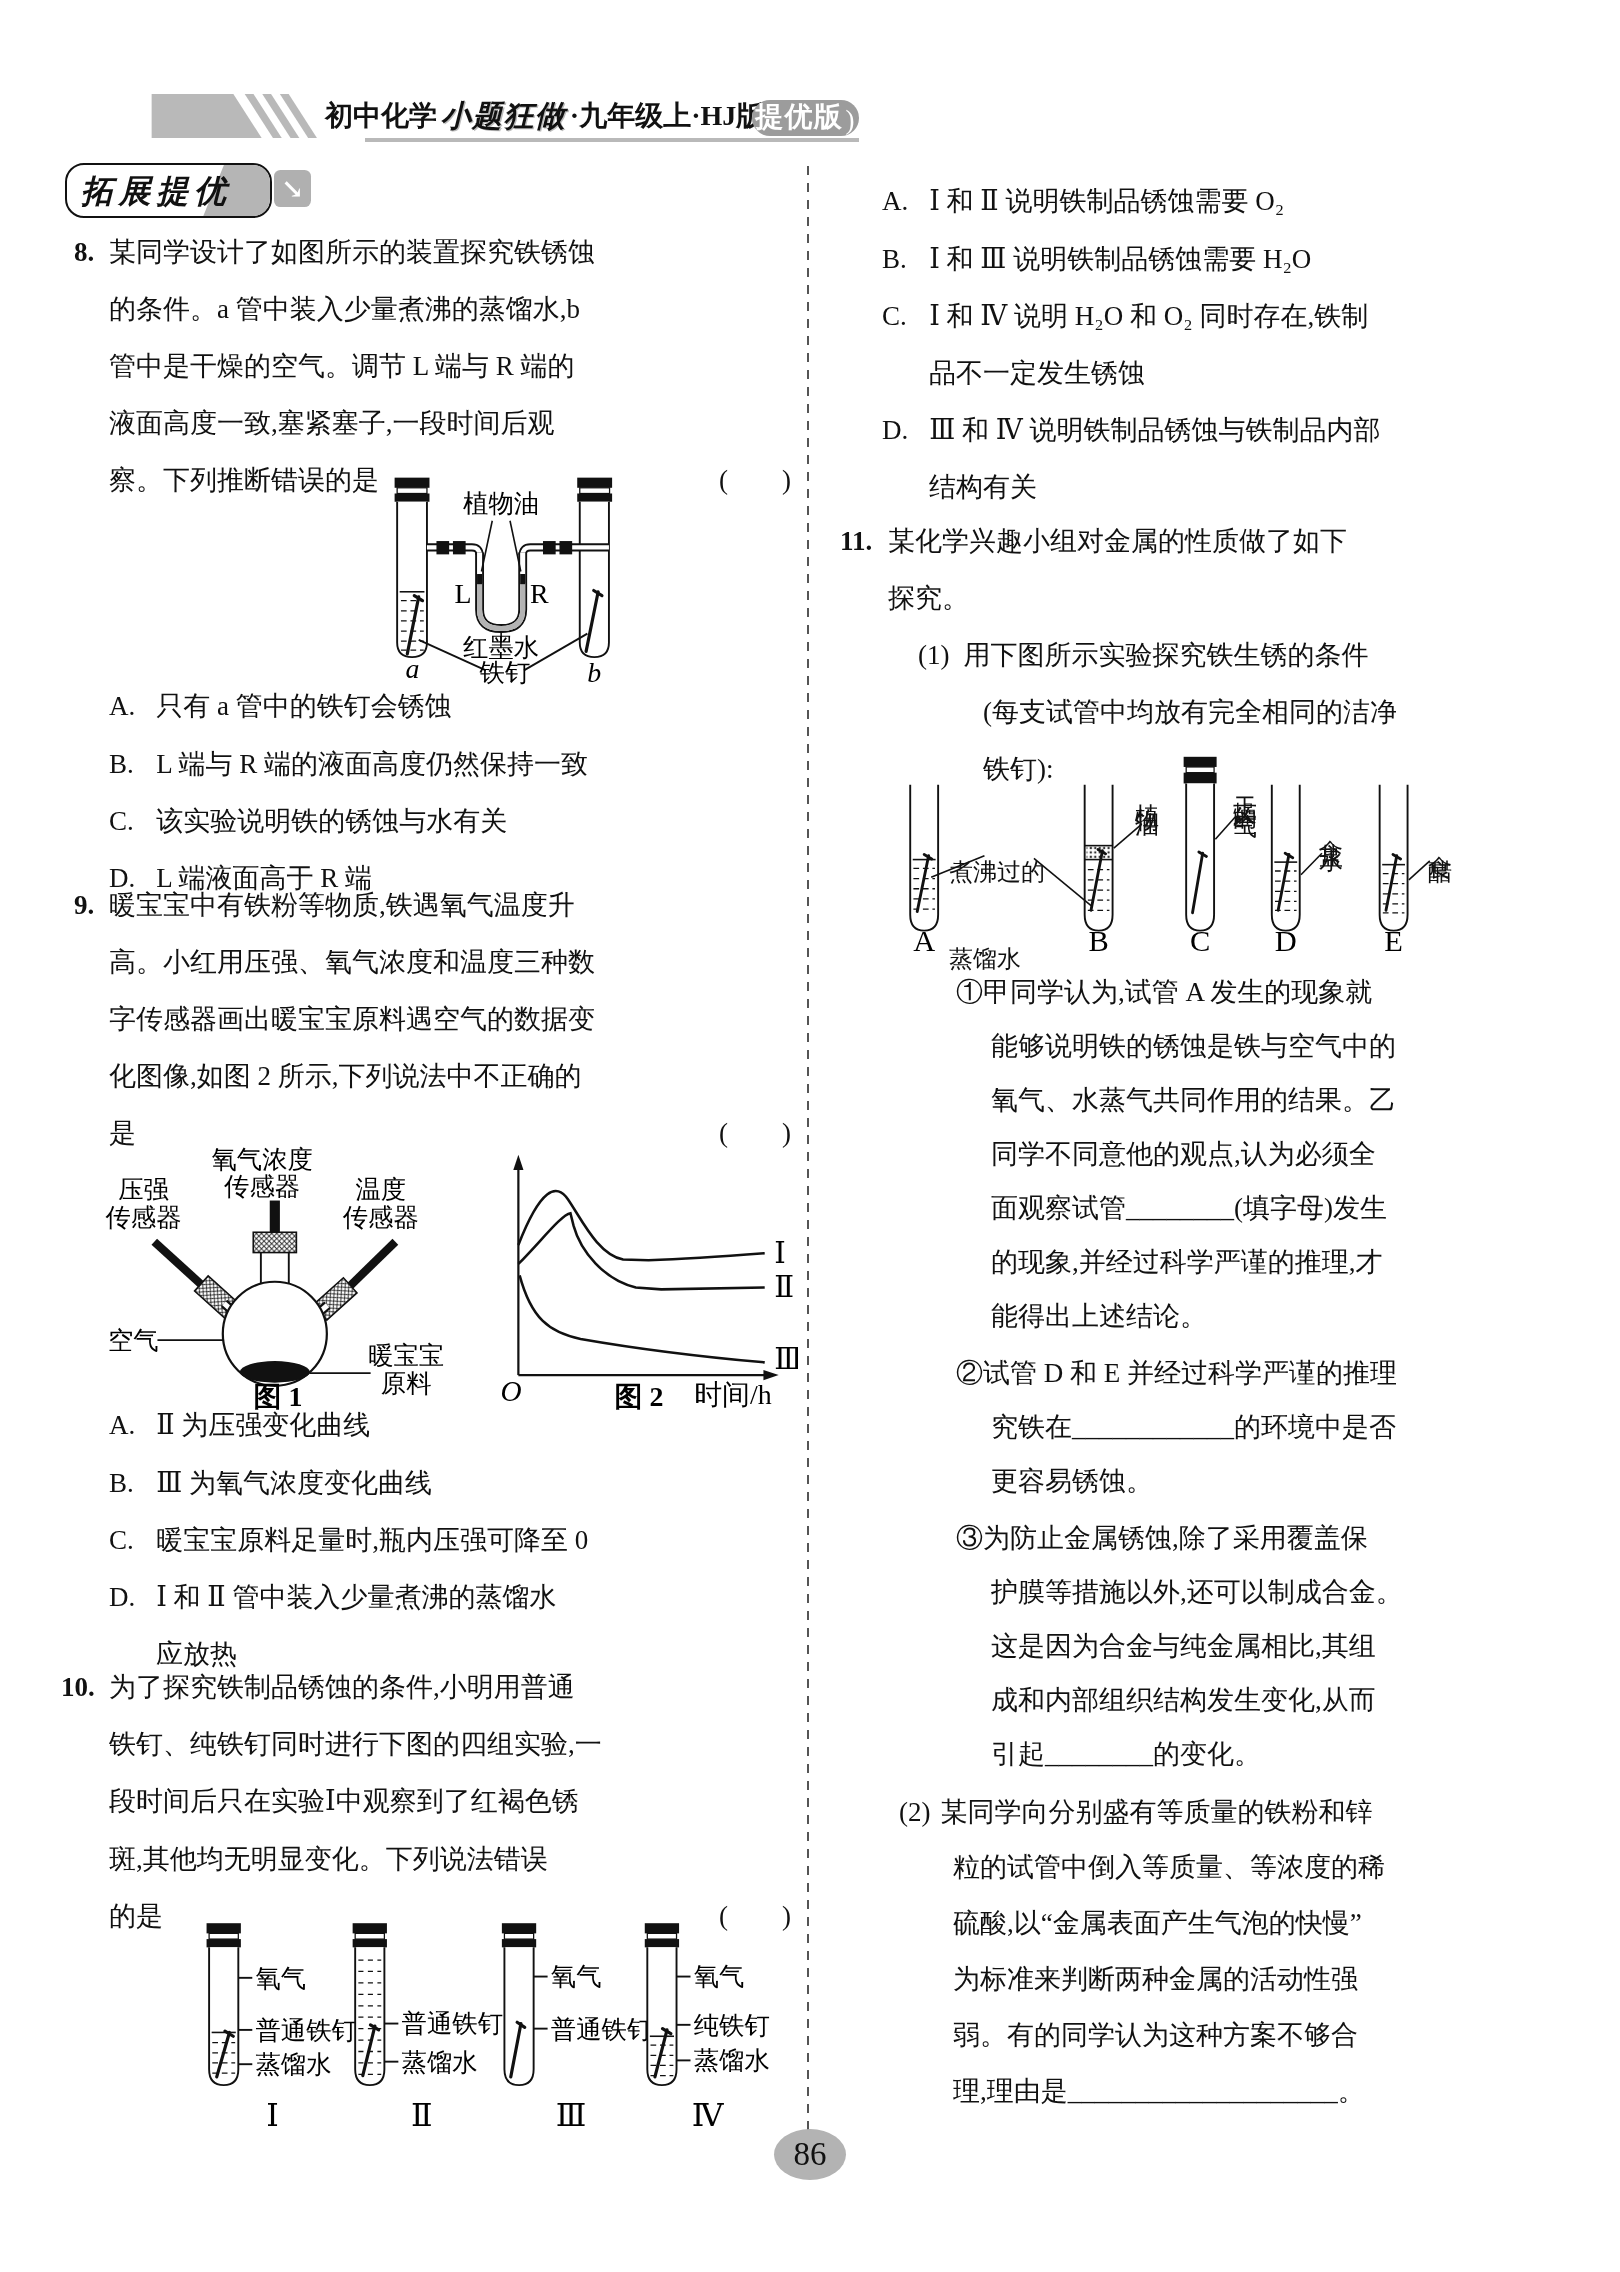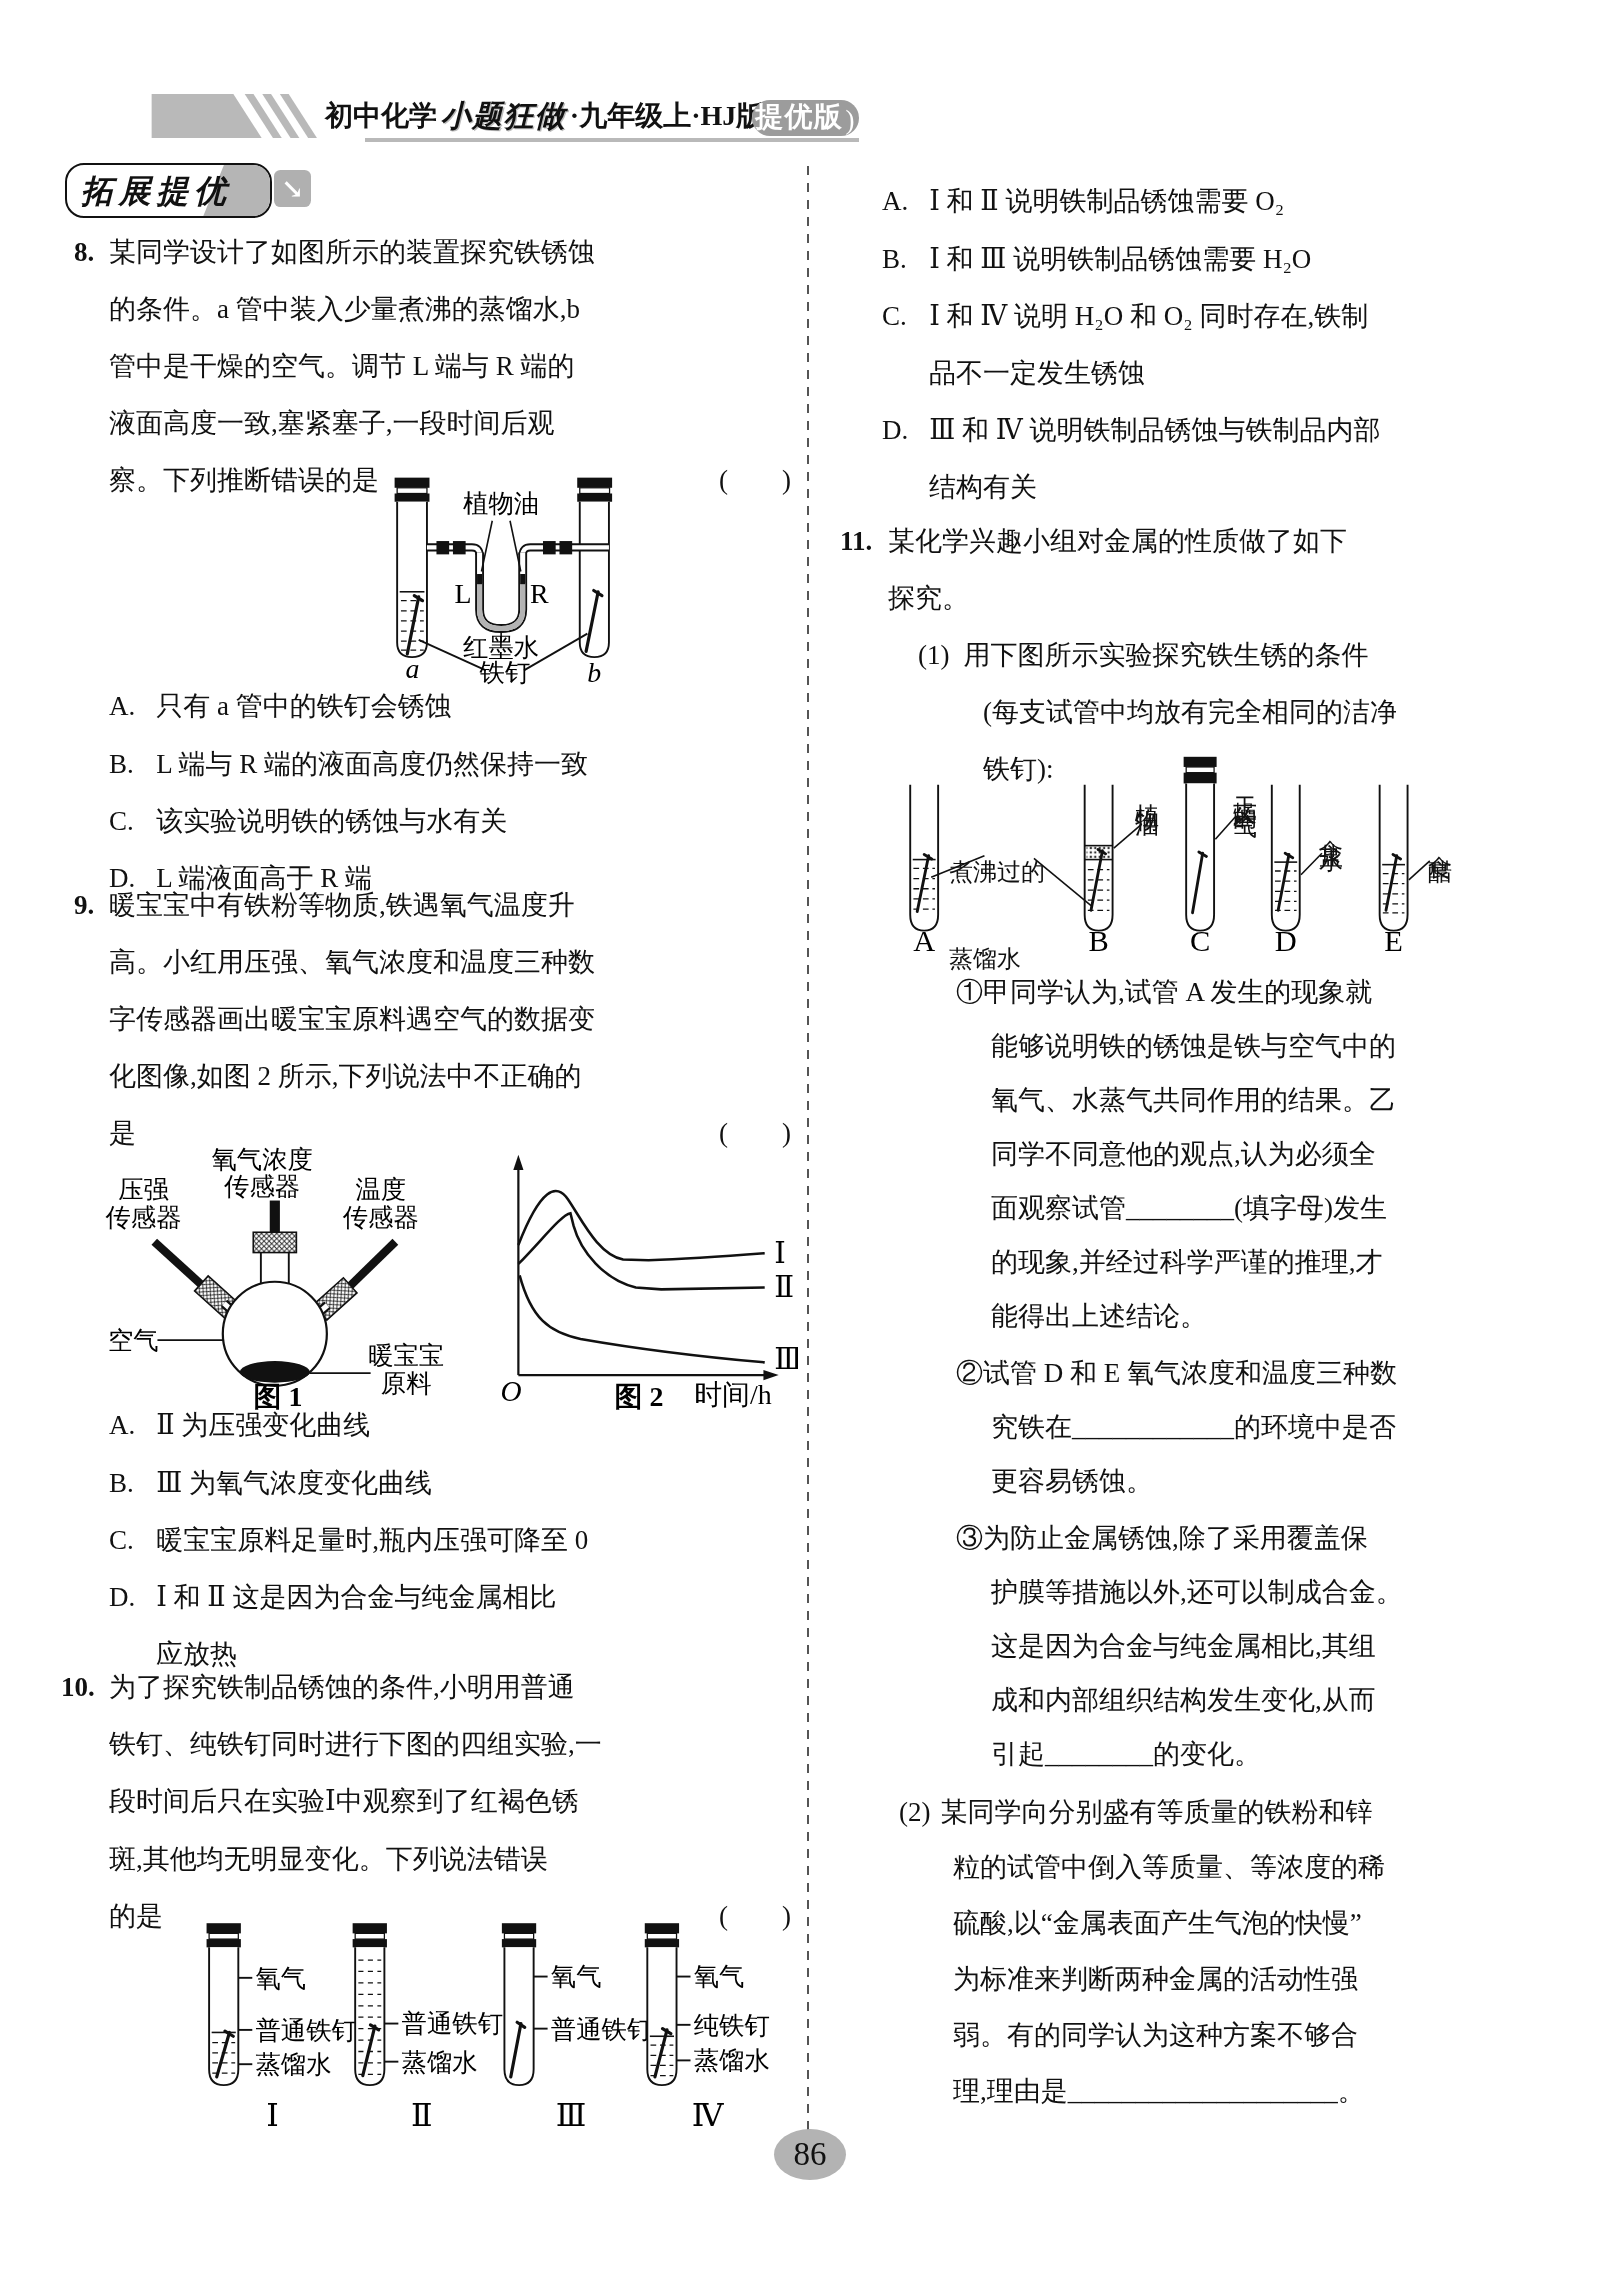--- a/index.html
+++ b/index.html
@@ -216,21 +216,21 @@
       <text x="463" y="366" font-size="46">Ⅲ</text>
       <text x="32" y="416" font-size="46" font-style="italic">O</text>
       <text x="398" y="420" font-size="44" text-anchor="middle">时间/h</text>
       <text x="250" y="424" font-size="44" font-weight="bold" text-anchor="middle">图 2</text>
     </svg>
   </div>
 
   <div class="t" style="left:109px;top:1397px"><span class="olab">A.</span><span class="otxt">Ⅱ 为压强变化曲线</span></div>
   <div class="t" style="left:109px;top:1455px"><span class="olab">B.</span><span class="otxt">Ⅲ 为氧气浓度变化曲线</span></div>
   <div class="t" style="left:109px;top:1512px"><span class="olab">C.</span><span class="otxt">暖宝宝原料足量时,瓶内压强可降至 0</span></div>
-  <div class="t" style="left:109px;top:1569px"><span class="olab">D.</span><span class="otxt">Ⅰ 和 Ⅱ 这是因为合金与纯金属相比</span></div>
+  <div class="t" style="left:109px;top:1569px"><span class="olab">D.</span><span class="otxt">Ⅰ 和 Ⅱ 管中装入少量煮沸的蒸馏水</span></div>
   <div class="t" style="left:156px;top:1626px">应放热</div>
 
   <div class="t qn" style="left:61px;top:1659px">10.</div>
   <div class="t" style="left:109px;top:1659px">为了探究铁制品锈蚀的条件,小明用普通</div>
   <div class="t" style="left:109px;top:1716px">铁钉、纯铁钉同时进行下图的四组实验,一</div>
   <div class="t" style="left:109px;top:1773px">段时间后只在实验Ⅰ中观察到了红褐色锈</div>
   <div class="t" style="left:109px;top:1831px">斑,其他均无明显变化。下列说法错误</div>
   <div class="t jl" style="left:109px;top:1888px;width:682px">
     <span>的是</span>
     <span>(        )</span>
@@ -442,21 +442,21 @@
   </div>
 
   <div class="t" style="left:956px;top:964px">①甲同学认为,试管 A 发生的现象就</div>
   <div class="t" style="left:991px;top:1018px">能够说明铁的锈蚀是铁与空气中的</div>
   <div class="t" style="left:991px;top:1072px">氧气、水蒸气共同作用的结果。乙</div>
   <div class="t" style="left:991px;top:1126px">同学不同意他的观点,认为必须全</div>
   <div class="t" style="left:991px;top:1180px">面观察试管________(填字母)发生</div>
   <div class="t" style="left:991px;top:1234px">的现象,并经过科学严谨的推理,才</div>
   <div class="t" style="left:991px;top:1288px">能得出上述结论。</div>
 
-  <div class="t" style="left:956px;top:1345px">②试管 D 和 E 氧气浓度和温度三种数</div>
+  <div class="t" style="left:956px;top:1345px">②试管 D 和 E 并经过科学严谨的推理</div>
   <div class="t" style="left:991px;top:1399px">究铁在____________的环境中是否</div>
   <div class="t" style="left:991px;top:1453px">更容易锈蚀。</div>
 
   <div class="t" style="left:956px;top:1510px">③为防止金属锈蚀,除了采用覆盖保</div>
   <div class="t" style="left:991px;top:1564px">护膜等措施以外,还可以制成合金。</div>
   <div class="t" style="left:991px;top:1618px">这是因为合金与纯金属相比,其组</div>
   <div class="t" style="left:991px;top:1672px">成和内部组织结构发生变化,从而</div>
   <div class="t" style="left:991px;top:1726px">引起________的变化。</div>
 
   <div class="t" style="left:899px;top:1784px"><span>(2)</span><span style="margin-left:10px">某同学向分别盛有等质量的铁粉和锌</span></div>

